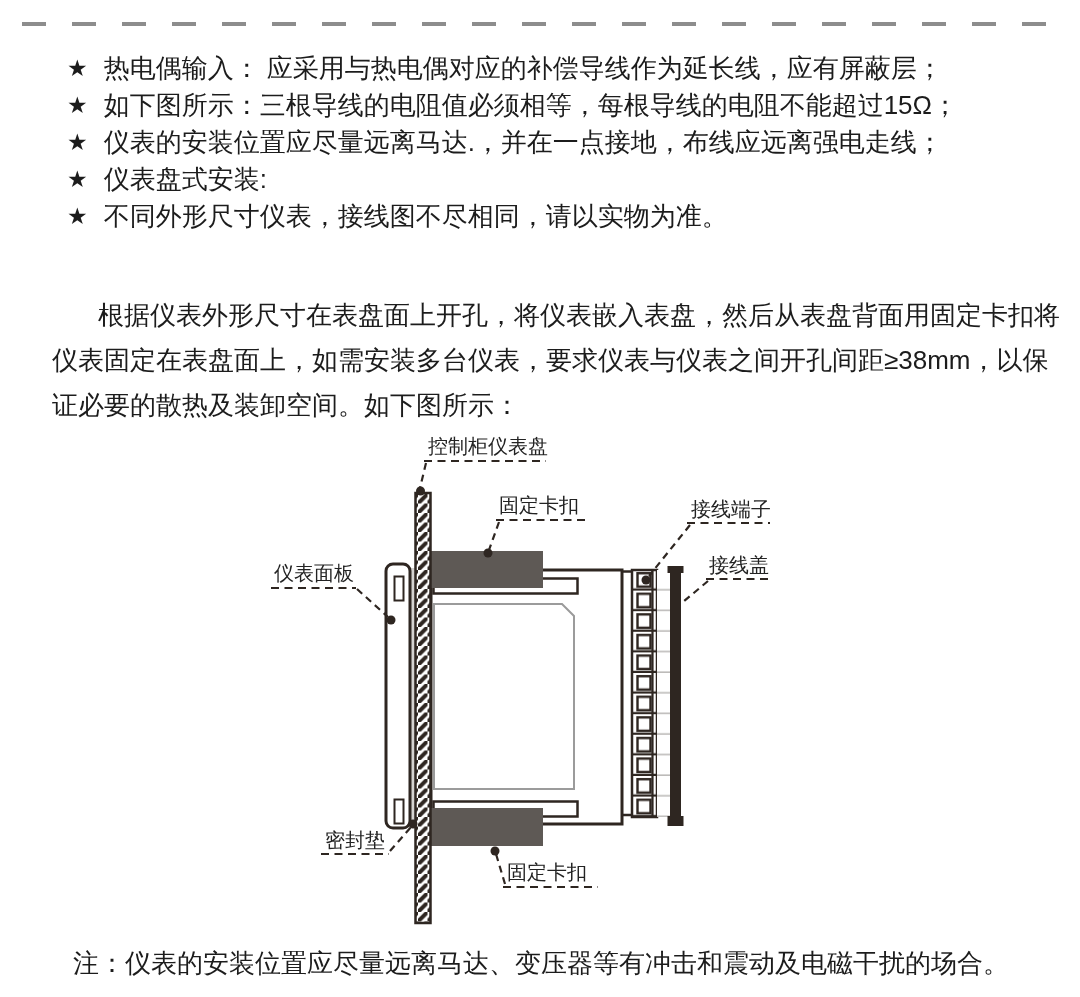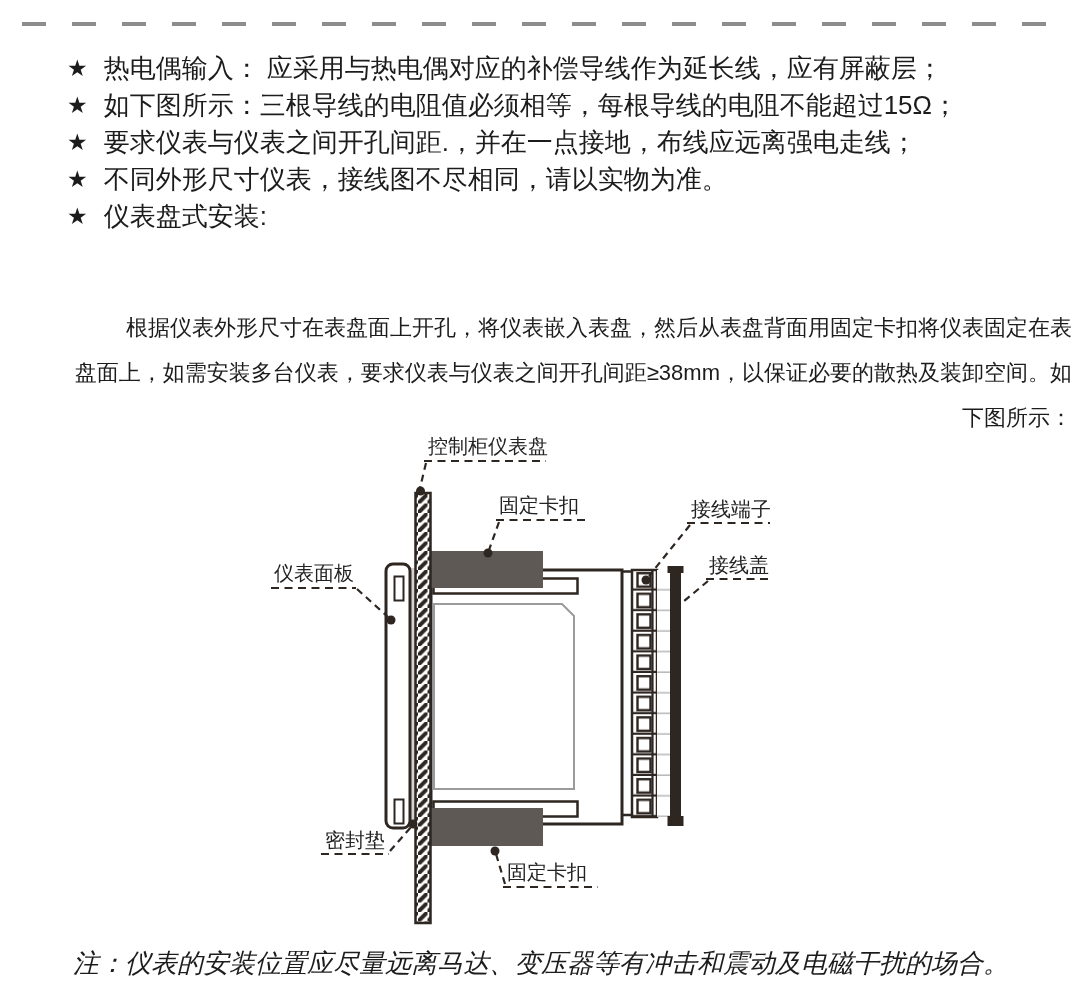--- a/index.html
+++ b/index.html
@@ -9,42 +9,42 @@
   }
   .top-rule{
     position:absolute;left:22px;top:22px;width:1038px;height:4px;
     background:repeating-linear-gradient(90deg,#8d8d8d 0 24px,transparent 24px 50px);
   }
   .bullets{position:absolute;left:67px;top:50px;}
   .bullet{font-size:26px;line-height:36px;white-space:nowrap;font-weight:500;}
   .bullet .star{font-size:23px;margin-right:16px;position:relative;top:-1px;}
   .para{
     position:absolute;left:52px;top:293px;width:1008px;
-    font-size:22px;line-height:45px;font-weight:500;text-indent:46px;margin:12px;text-align:right;
+    font-size:26px;line-height:45px;font-weight:500;text-indent:46px;margin:0;
   }
   .note{
-    position:absolute;left:73px;top:946px;font-size:26px;font-weight:500;white-space:nowrap;margin:0;font-style:italic;
+    position:absolute;left:73px;top:946px;font-size:26px;font-weight:500;white-space:nowrap;margin:0;
   }
   svg.diagram{position:absolute;left:255px;top:432px;width:530px;height:500px;}
   svg.diagram text{font-family:"Liberation Sans", sans-serif;font-size:20px;font-weight:500;fill:#232323;}
   .dash-u{stroke:#2e2621;stroke-width:2.2;stroke-dasharray:8 5.5;fill:none;}
   .dash-l{stroke:#2e2621;stroke-width:2.2;stroke-dasharray:7 5;fill:none;}
   .dot{fill:#2e2621;}
 </style>
 </head>
 <body>
 
 <div class="top-rule"></div>
 
 <div class="bullets">
   <div class="bullet"><span class="star">★</span><span>热电偶输入： 应采用与热电偶对应的补偿导线作为延长线，应有屏蔽层；</span></div>
   <div class="bullet"><span class="star">★</span><span>如下图所示：三根导线的电阻值必须相等，每根导线的电阻不能超过15Ω；</span></div>
-  <div class="bullet"><span class="star">★</span><span>要求仪表与仪表之间开孔间距.，并在一点接地，布线应远离强电走线；</span></div>
+  <div class="bullet"><span class="star">★</span><span>仪表的安装位置应尽量远离马达.，并在一点接地，布线应远离强电走线；</span></div>
+  <div class="bullet"><span class="star">★</span><span>仪表盘式安装:</span></div>
   <div class="bullet"><span class="star">★</span><span>不同外形尺寸仪表，接线图不尽相同，请以实物为准。</span></div>
-  <div class="bullet"><span class="star">★</span><span>仪表盘式安装:</span></div>
 </div>
 
 <p class="para">根据仪表外形尺寸在表盘面上开孔，将仪表嵌入表盘，然后从表盘背面用固定卡扣将仪表固定在表盘面上，如需安装多台仪表，要求仪表与仪表之间开孔间距≥38mm，以保证必要的散热及装卸空间。如下图所示：</p>
 
 <svg class="diagram" viewBox="255 432 530 500" xmlns="http://www.w3.org/2000/svg">
   <defs>
     <pattern id="hatch" patternUnits="userSpaceOnUse" width="9.5" height="9.5">
       <rect width="9.5" height="9.5" fill="#ffffff"></rect>
       <line x1="-2" y1="11.5" x2="11.5" y2="-2" stroke="#2e2621" stroke-width="4"></line>
     </pattern>

